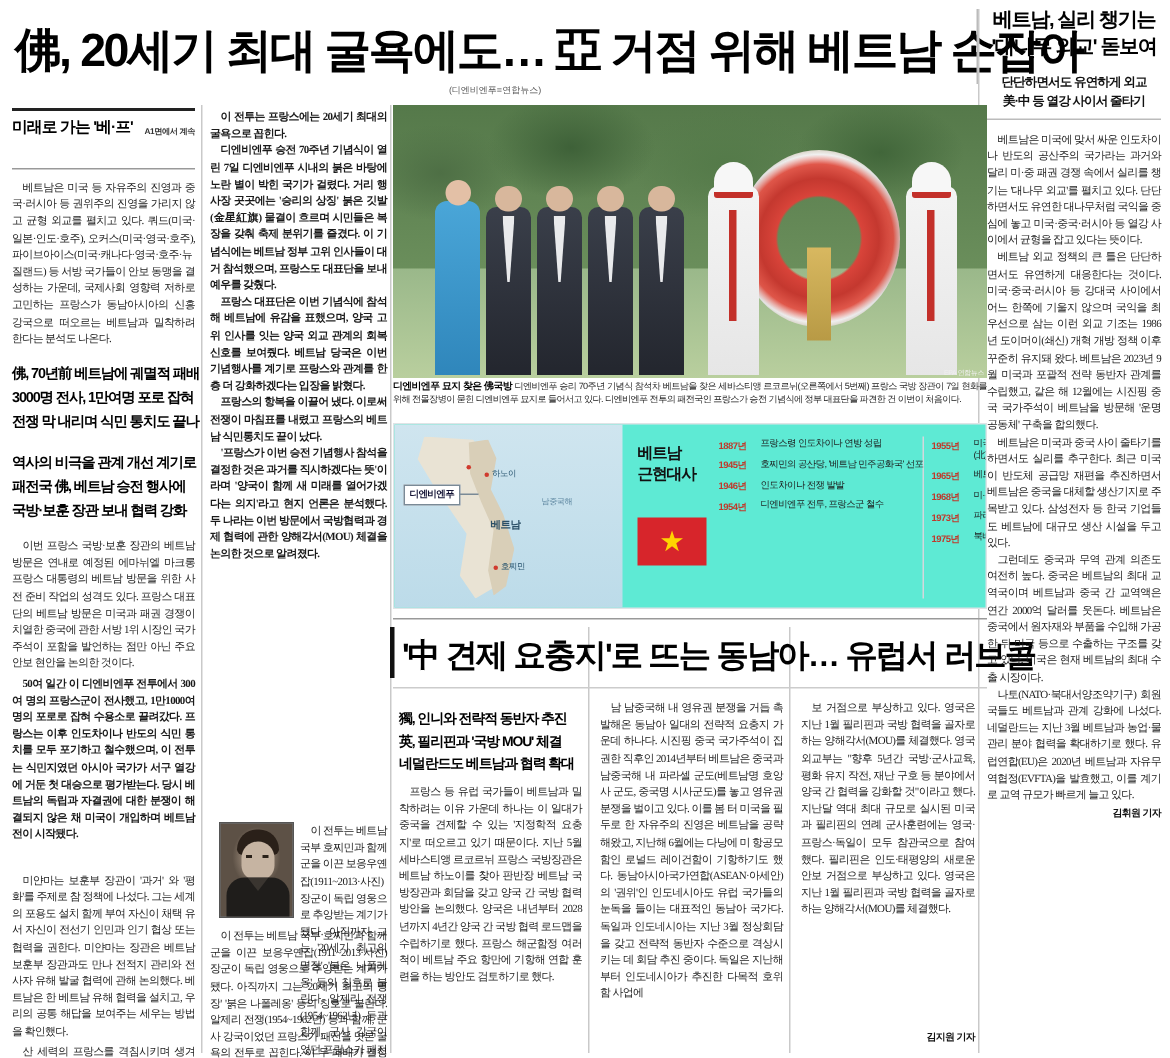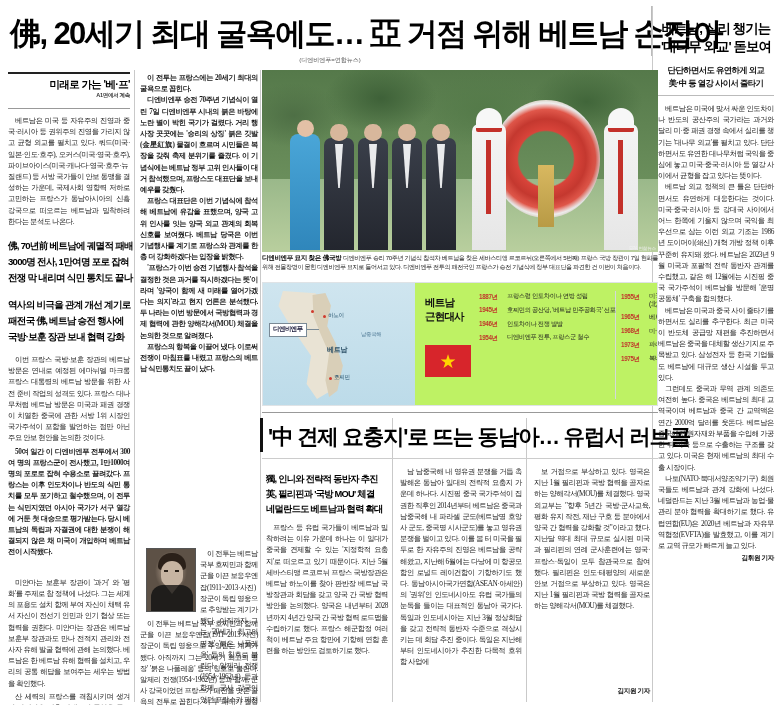--- a/index.html
+++ b/index.html
@@ -38,22 +38,22 @@
   }
 
   
   .vrule { position:absolute; width:1px; background:#c9c9c9; }
 
   
   .col1 { position:absolute; left:8px; top:72px; width:122px; }
 
   .kicker-box {
     border-top:2px solid #222; border-bottom:1px solid #999;
-    padding:4px 0 8px 0; margin-bottom:6px;
-    display:flex; align-items:flex-end; justify-content:space-between;flex-direction:column;
+    padding:4px 0 20px 0; margin-bottom:6px;
+    display:flex; align-items:flex-end; justify-content:space-between;
   }
   .kicker-title {
     font-family:"Liberation Sans", sans-serif;
     font-weight:bold; font-size:10.5px; letter-spacing:-0.6px; color:#000;
   }
   .kicker-cont {
     font-family:"Liberation Sans", sans-serif;
     font-weight:bold; font-size:5.5px; letter-spacing:-0.3px; color:#333;
     padding-bottom:1px;
   }
@@ -188,21 +188,21 @@
     position:absolute; left:262px; top:254px; width:396px;
     font-family:"Liberation Sans", sans-serif;
     font-size:6.1px; line-height:8.6px; letter-spacing:-0.4px; color:#222;
     text-align:justify;
   }
   .photo-caption b { font-weight:bold; color:#000; font-size:6.6px; }
 
   
   .graphic {
     position:absolute; left:262px; top:282px; width:396px; height:124px;
-    background:#bef264; border:1px solid #dfe3e6;
+    background:#5eead4; border:1px solid #dfe3e6;
     overflow:hidden;
   }
   .map {
     position:absolute; left:0; top:0; width:152px; height:124px;
     background:linear-gradient(#cfe5ef, #bcdbe9);
     overflow:hidden;
   }
   .map .land {
     position:absolute; left:14px; top:8px; width:74px; height:108px;
     background:#e9e3d4;
@@ -289,21 +289,21 @@
 
   .mid-sub {
     position:absolute; left:266px; top:472px; width:124px;
     font-family:"Liberation Sans", sans-serif;
     font-weight:bold; font-size:9.3px; line-height:15px;
     letter-spacing:-0.75px; color:#000;
   }
   .mid-sub div { white-space:nowrap; }
 
   
-  .colR { position:absolute; left:658px; top:20px; width:116px; }
+  .colR { position:absolute; left:658px; top:4px; width:116px; }
   .r-headline {
     font-family:"Liberation Sans", sans-serif;
     font-weight:bold; font-size:13.4px; line-height:18px;
     letter-spacing:-0.9px; text-align:center; color:#000;
   }
   .r-headline div { white-space:nowrap; }
   .r-sub {
     margin-top:8px;
     font-family:"Liberation Sans", sans-serif;
     font-weight:bold; font-size:8.4px; line-height:12.5px;
@@ -349,33 +349,33 @@
       <div>3000명 전사, 1만여명 포로 잡혀</div>
       <div>전쟁 막 내리며 식민 통치도 끝나</div>
     </div>
 
     <div class="subhead">
       <div>역사의 비극을 관계 개선 계기로</div>
       <div>패전국 佛, 베트남 승전 행사에</div>
       <div>국방·보훈 장관 보내 협력 강화</div>
     </div>
 
-    <div class="body-text">이번 프랑스 국방·보훈 장관의 베트남 방문은 연내로 예정된 에마뉘엘 마크롱 프랑스 대통령의 베트남 방문을 위한 사전 준비 작업의 성격도 있다. 프랑스 대나무처럼 베트남 방문은 미국과 패권 경쟁이 치열한 중국에 관한 서방 1위 시장인 국가주석이 포함을 발언하는 점만 아닌 주요 안보 현안을 논의한 것이다.</div>
+    <div class="body-text">이번 프랑스 국방·보훈 장관의 베트남 방문은 연내로 예정된 에마뉘엘 마크롱 프랑스 대통령의 베트남 방문을 위한 사전 준비 작업의 성격도 있다. 프랑스 대표단의 베트남 방문은 미국과 패권 경쟁이 치열한 중국에 관한 서방 1위 시장인 국가주석이 포함을 발언하는 점만 아닌 주요 안보 현안을 논의한 것이다.</div>
     <div class="body-text" style="margin-top:2px;font-weight:bold;">50여 일간 이 디엔비엔푸 전투에서 300여 명의 프랑스군이 전사했고, 1만1000여 명의 포로로 잡혀 수용소로 끌려갔다. 프랑스는 이후 인도차이나 반도의 식민 통치를 모두 포기하고 철수했으며, 이 전투는 식민지였던 아시아 국가가 서구 열강에 거둔 첫 대승으로 평가받는다. 당시 베트남의 독립과 자결권에 대한 분쟁이 해결되지 않은 채 미국이 개입하며 베트남전이 시작됐다.</div>
     <div class="body-text" style="margin-top:19px;">미얀마는 보훈부 장관이 '과거' 와 '평화'를 주제로 참 정책에 나섰다. 그는 세계의 포용도 설치 함께 부여 자신이 채택 유서 자신이 전선기 인민과 인기 협상 또는 협력을 권한다. 미얀마는 장관은 베트남 보훈부 장관과도 만나 전적지 관리와 전사자 유해 발굴 협력에 관해 논의했다. 베트남은 한 베트남 유해 협력을 설치고, 우리의 공통 해답을 보여주는 세우는 방법을 확인했다.</div>
     <div class="body-text" style="margin-top:2px;">산 세력의 프랑스를 격침시키며 생겨난 자신감은 이후 남베트남 통일을 두고 미국과 벌어진 베트남 전쟁 승리의 큰 원동력이 됐다고 역사가들은 평가한다. 반면</div>
 
   </div>
 
   <div class="col2">
     <div class="body-text">이 전투는 프랑스에는 20세기 최대의 굴욕으로 꼽힌다.</div>
     <div class="body-text">디엔비엔푸 승전 70주년 기념식이 열린 7일 디엔비엔푸 시내의 붉은 바탕에 노란 별이 박힌 국기가 걸렸다. 거리 행사장 곳곳에는 '승리의 상징' 붉은 깃발(金星紅旗) 물결이 흐르며 시민들은 복장을 갖춰 축제 분위기를 즐겼다. 이 기념식에는 베트남 정부 고위 인사들이 대거 참석했으며, 프랑스도 대표단을 보내 예우를 갖췄다.</div>
     <div class="body-text">프랑스 대표단은 이번 기념식에 참석해 베트남에 유감을 표했으며, 양국 고위 인사를 잇는 양국 외교 관계의 회복 신호를 보여줬다. 베트남 당국은 이번 기념행사를 계기로 프랑스와 관계를 한층 더 강화하겠다는 입장을 밝혔다.</div>
+    <div class="body-text">프랑스의 항복을 이끌어 냈다. 이로써 전쟁이 마침표를 내렸고 프랑스의 베트남 식민통치도 끝이 났다.</div>
     <div class="body-text">'프랑스가 이번 승전 기념행사 참석을 결정한 것은 과거를 직시하겠다는 뜻'이라며 '양국이 함께 새 미래를 열어가겠다는 의지'라고 현지 언론은 분석했다. 두 나라는 이번 방문에서 국방협력과 경제 협력에 관한 양해각서(MOU) 체결을 논의한 것으로 알려졌다.</div>
-    <div class="body-text">프랑스의 항복을 이끌어 냈다. 이로써 전쟁이 마침표를 내렸고 프랑스의 베트남 식민통치도 끝이 났다.</div>
   </div>
 
   <div class="portrait">
     <div class="hair"></div>
     <div class="face"></div>
     <div class="eyeL"></div>
     <div class="eyeR"></div>
     <div class="body"></div>
     <div class="collar"></div>
   </div>

